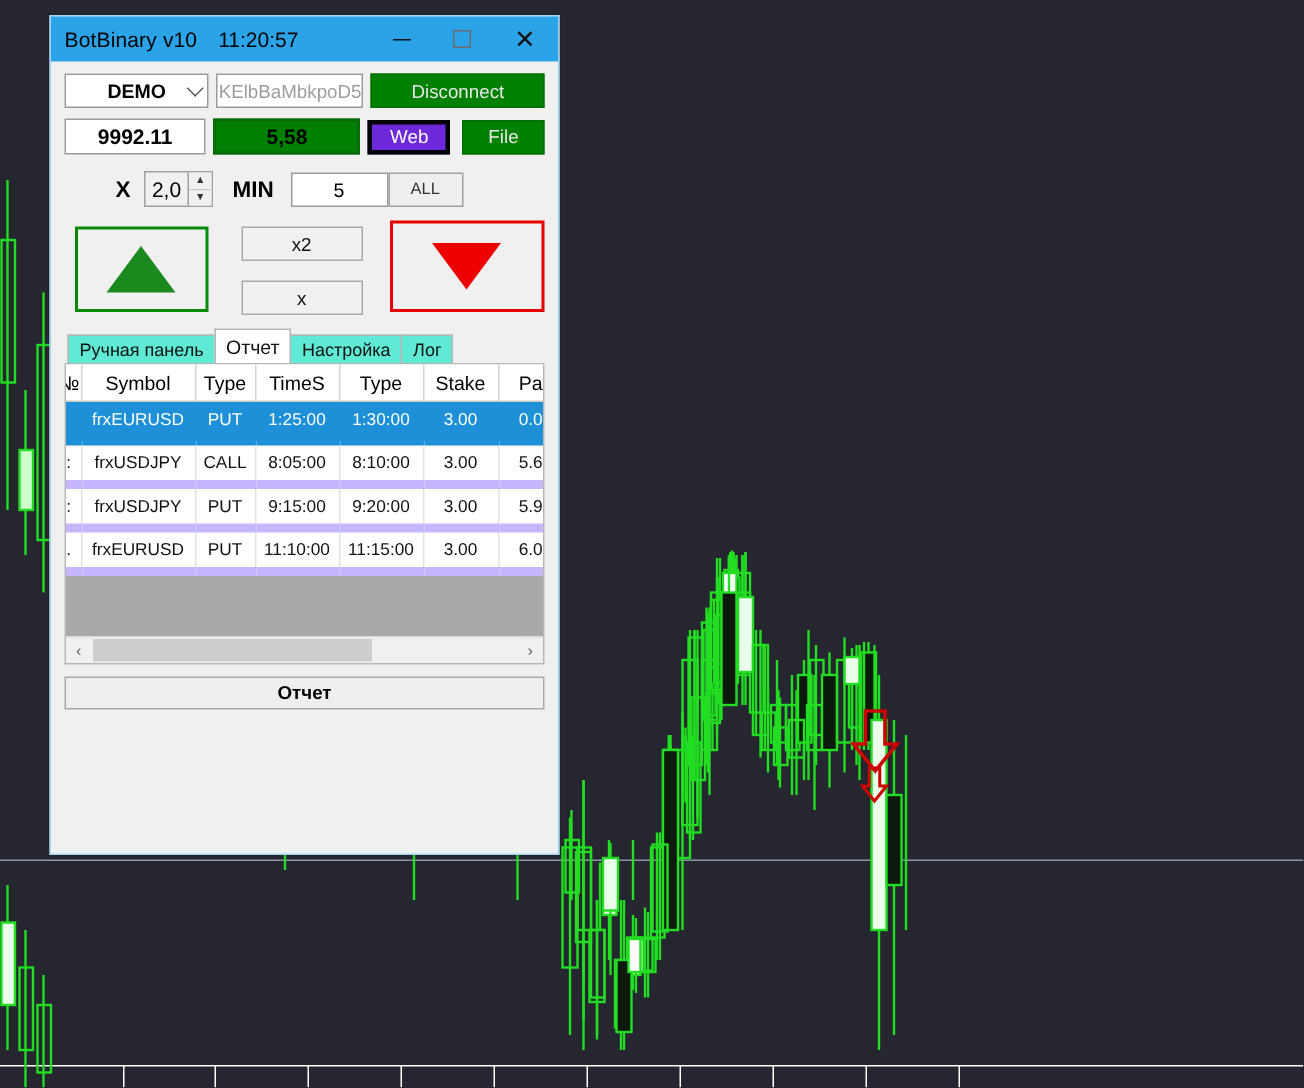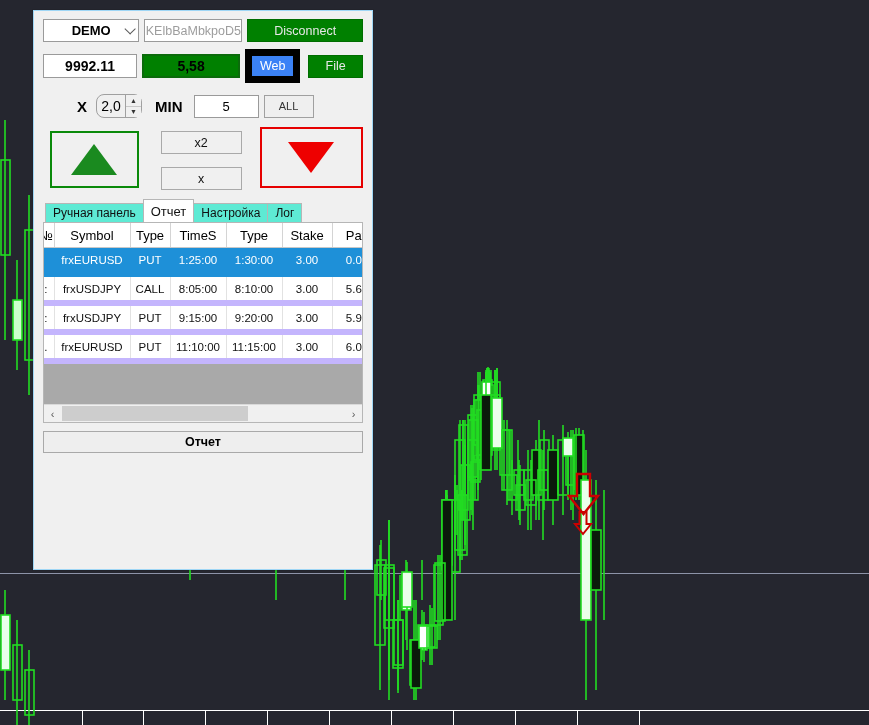--- a/index.html
+++ b/index.html
@@ -56,23 +56,23 @@
     height:23px;display:flex;align-items:center;justify-content:center;
     background:#fff;border:1px solid #9a9a9a;box-sizing:border-box;
     font-size:12.5px;color:#9d9d9d;
   }
   .greenbtn{
     height:23px;display:flex;align-items:center;justify-content:center;
     background:#008000;color:#e8e8e8;font-size:12.5px;box-sizing:border-box;
     border:1px solid #006d00;
   }
   .redbtn{
-    height:34px;display:flex;align-items:center;justify-content:center;
-    background:#3b82f6;color:#ffffff;font-size:12.5px;box-sizing:border-box;
-    border:7px solid #000000;
+    height:23px;display:flex;align-items:center;justify-content:center;
+    background:#6d28d9;color:#ffffff;font-size:12.5px;box-sizing:border-box;
+    border:3px solid #000000;
   }
   .balance{
     height:24px;display:flex;align-items:center;justify-content:center;
     background:#fff;border:1px solid #9a9a9a;box-sizing:border-box;
     font-weight:bold;font-size:14px;color:#000;
   }
   .profit{
     height:24px;display:flex;align-items:center;justify-content:center;
     background:#008000;border:2px solid #0b6b0b;box-sizing:border-box;
     font-weight:bold;font-size:14px;color:#000;
@@ -436,20 +436,33 @@
       <path d="M577 474 h13 v22 h8 l-14.5 18 -14.5 -18 h8 z" fill="none" stroke="#cc0000" stroke-width="2.4"></path>
     </g>
     <g>
       <path d="M579.5 512 h7 v12 h4.5 l-8 10 -8 -10 h4.5 z" fill="none" stroke="#cc0000" stroke-width="2"></path>
     </g>
   </svg>
 </div>
 
 <div id="app-window">
 
+  <div id="title-bar">
+    <span class="title-text">BotBinary v10</span>
+    <span class="title-clock">11:20:57</span>
+    <div class="win-btns">
+      <div class="win-btn">
+        <i class="glyph-min"></i>
+      </div>
+      <div class="win-btn">
+        <i class="glyph-max"></i>
+      </div>
+      <div class="win-btn close">✕</div>
+    </div>
+  </div>
 
   <div class="client">
 
     <div class="row mb6">
       <div class="combo" style="width:100px;">
         <span>DEMO</span>
         <i class="caret"></i>
       </div>
       <div class="textbox" style="width:102px;margin-left:5px;overflow:hidden;">
         <span>KElbBaMbkpoD5</span>
@@ -459,32 +472,32 @@
 
     <div class="row mb6">
       <div class="balance" style="width:100px;">9992.11</div>
       <div class="profit" style="width:104px;margin-left:5px;">5,58</div>
       <div class="redbtn" style="width:58px;margin-left:5px;">Web</div>
       <div class="greenbtn" style="width:58px;margin-left:8px;">File</div>
     </div>
 
     <div class="row" style="margin-top:11px;margin-bottom:9px;padding-left:34px;">
       <span class="lbl">X</span>
-      <div class="spin" style="width:46px;margin-left:9px;border-radius:8px;">
+      <div class="spin" style="width:46px;margin-left:9px;">
         <div class="val">2,0</div>
         <div class="arrows">
           <span>▲</span>
           <span>▼</span>
         </div>
       </div>
       <span class="lbl" style="margin-left:13px;">MIN</span>
       <div class="textbox" style="width:65px;margin-left:11px;color:#000;font-size:13px;">
         <span>5</span>
       </div>
-      <div class="plainbtn" style="width:50px;margin-left:5px;">ALL</div>
+      <div class="plainbtn" style="width:50px;margin-left:0;">ALL</div>
     </div>
 
 
     <div class="row" style="align-items:flex-start;margin-top:4px;">
       <div class="arrow-box up-box" style="margin-left:7px;margin-top:4px;">
         <i class="tri-up"></i>
       </div>
       <div style="margin-left:22px;margin-top:4px;">
         <div class="mult-btn">x2</div>
         <div class="mult-btn" style="margin-top:13px;">x</div>

